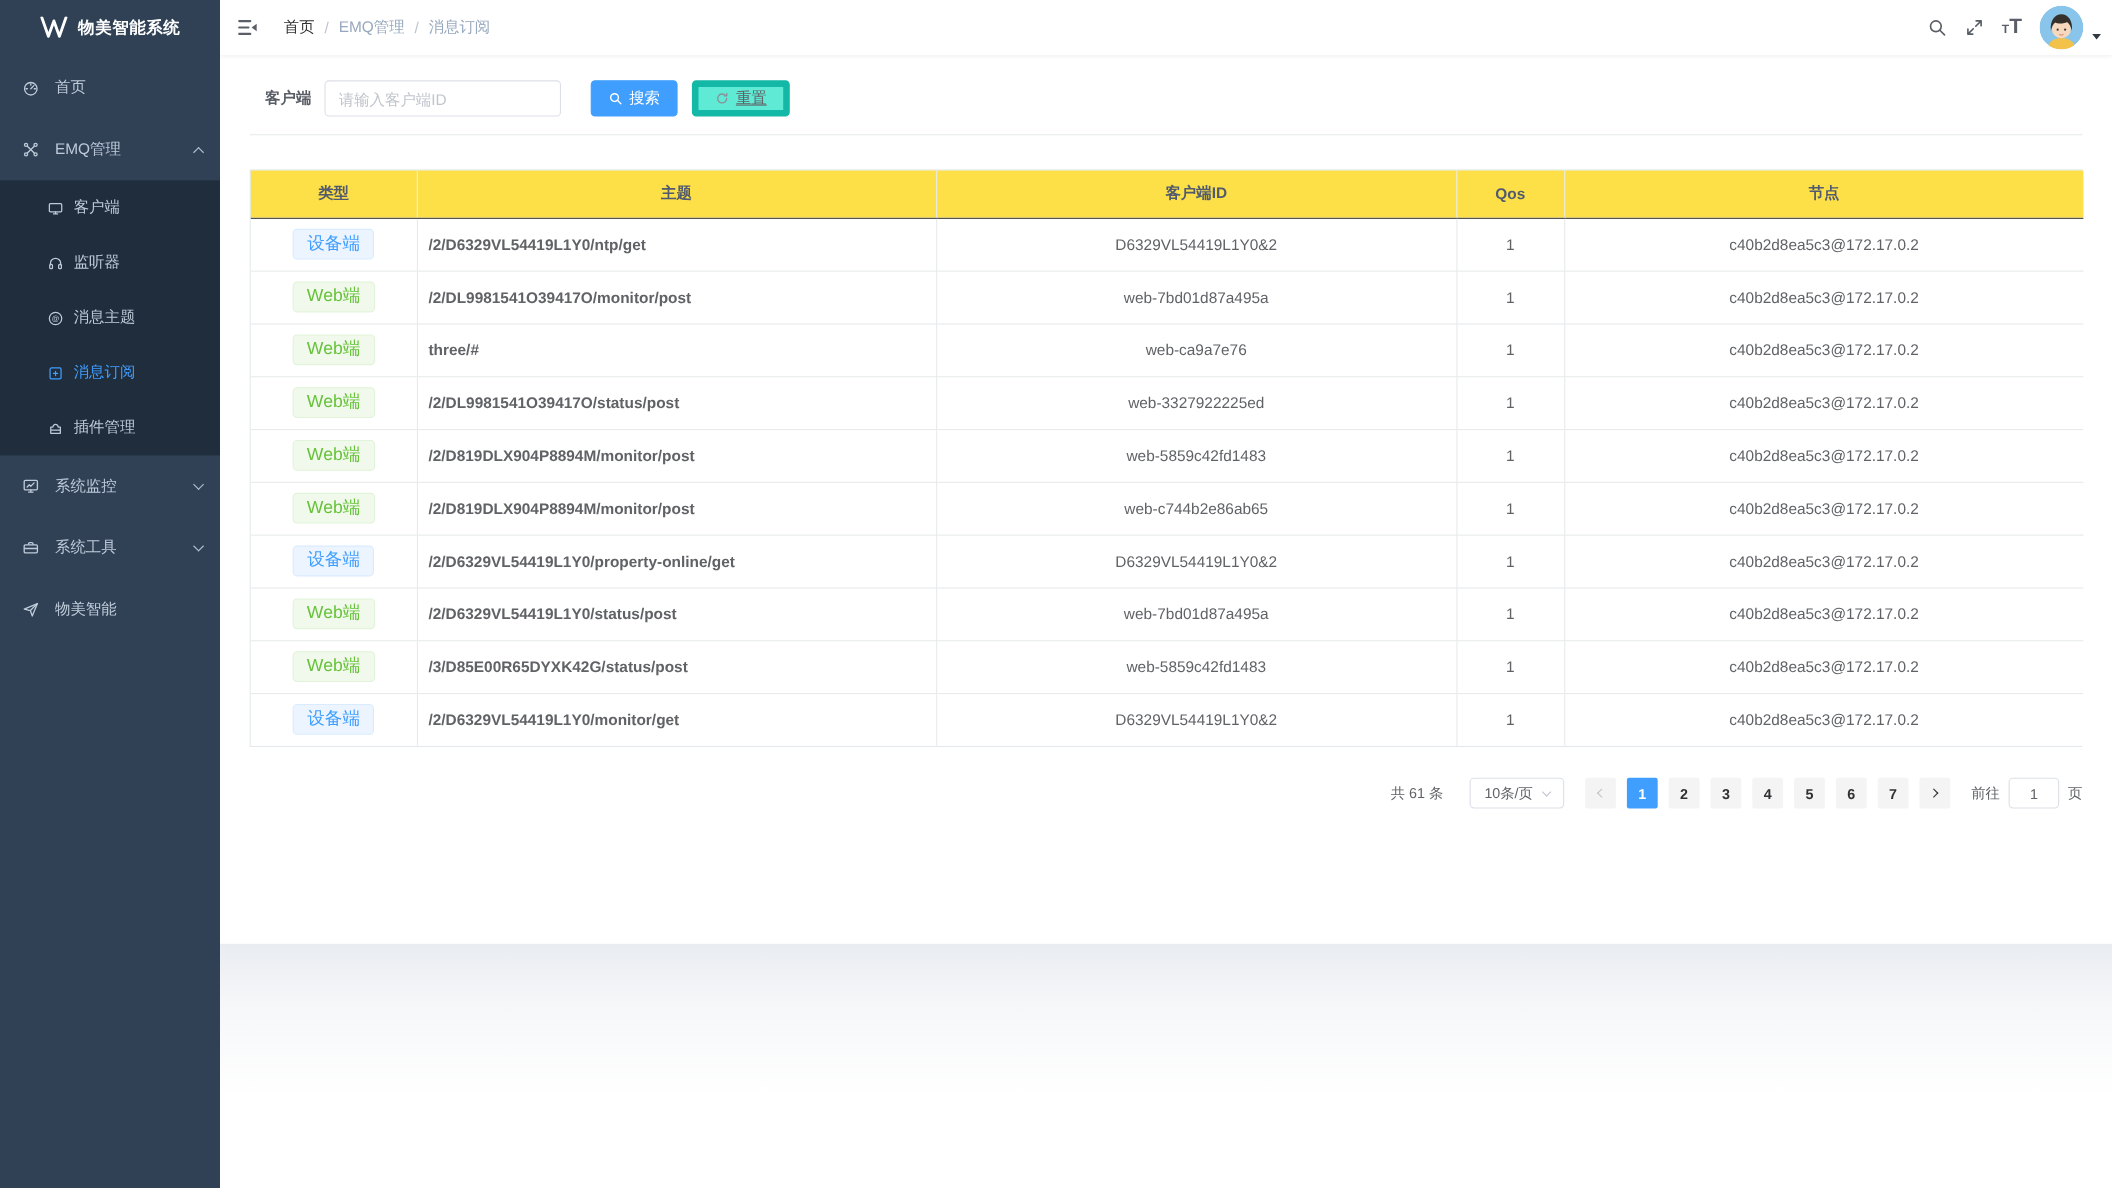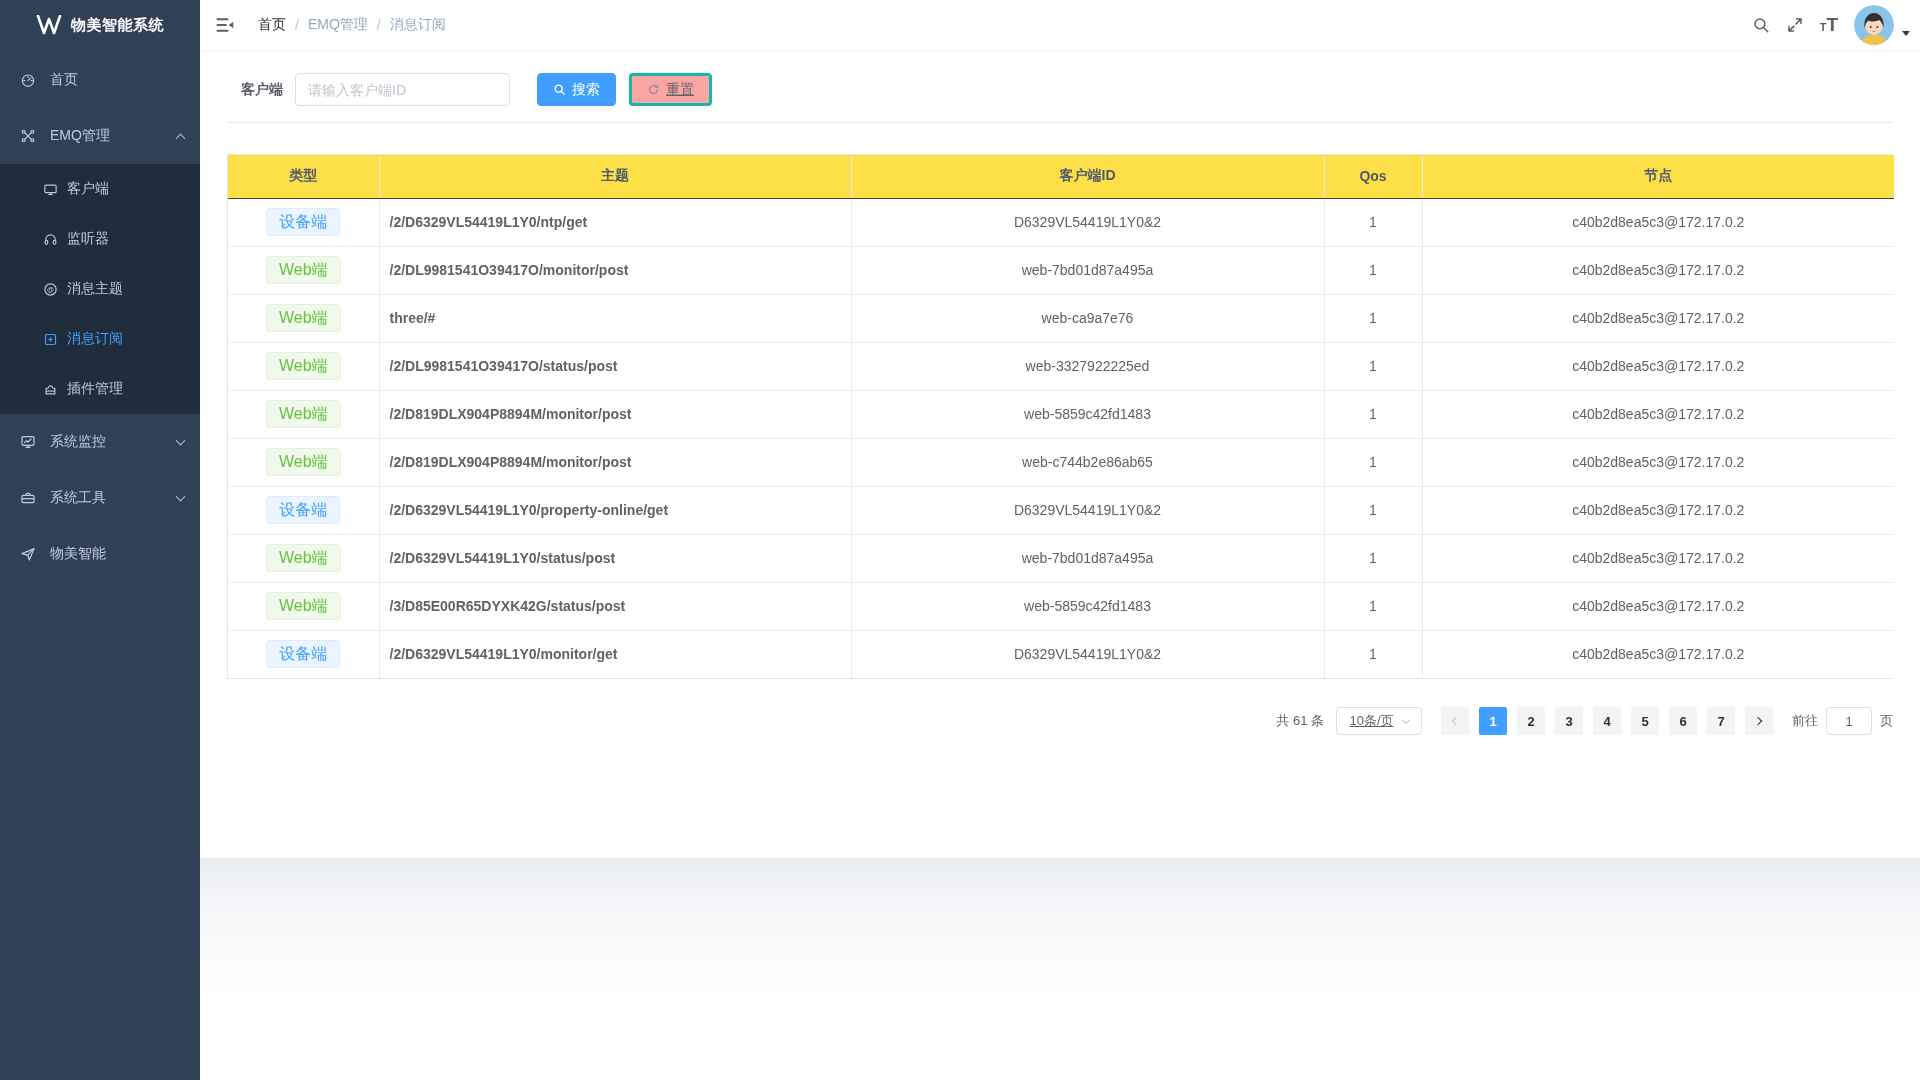--- a/index.html
+++ b/index.html
@@ -50,41 +50,41 @@
 
   
   .search-row { display:flex; align-items:center; height:33px; margin-left:14px; }
   .search-label { font-size:14px; font-weight:700; color:#5a5e66; margin-right:12px; }
   .search-input { width:215px; height:33px; border:1px solid #dcdfe6; border-radius:4px; padding:0 12px;
     font-size:14px; color:#606266; outline:none; font-family:inherit; }
   .search-input::placeholder { color:#c0c4cc; }
   .btn { height:33px; border-radius:4px; font-size:14px; display:inline-flex; align-items:center; gap:6px;
     padding:0 15px; cursor:pointer; font-family:inherit; }
   .btn-primary { background:#409eff; border:1px solid #409eff; color:#fff; margin-left:27px; }
-  .btn-plain { background:#fca5a5; border:3px solid #14b8a6; color:#606266; margin-left:13px;text-decoration:underline; }
+  .btn-plain { background:#5eead4; border:6px solid #14b8a6; color:#606266; margin-left:13px;text-decoration:underline; }
   .divider { border-top:1px solid #e8eaec; margin-top:16px; }
 
   
   .table-wrap { margin-top:31px; border:1px solid #dfe6ec; }
   table.grid { width:100%; border-collapse:collapse; table-layout:fixed; }
   .grid th { background:#fde047; height:43px; font-size:14px; color:#515a6e; font-weight:700;
     border-bottom:1px solid #404040; text-align:center; }
   .grid td { height:48px; font-size:14px; color:#606266; text-align:center; background:#fff; }
   .grid th:not(:last-child), .grid td:not(:last-child) { border-right:1px solid #e8eaec; }
   .grid tbody tr:not(:last-child) td { border-bottom:1px solid #e8eaec; }
   .c-topic { text-align:left !important; padding-left:10px; font-weight:700; color:#515a5e; }
   .badge { display:inline-block; height:28px; line-height:26px; padding:0 12px; font-size:16px; border-radius:4px; border:1px solid transparent; }
   .badge--device { background:#ecf5ff; border-color:#d9ecff; color:#409eff; }
   .badge--web { background:#f0f9eb; border-color:#e1f3d8; color:#67c23a; }
 
   
   .pagination { display:flex; align-items:center; justify-content:flex-end; margin-top:28px; font-size:13px; color:#606266; }
-  .pg-total { margin-right:12px; }
+  .pg-total { margin-right:24px; }
   .pg-size { width:86px; height:28px; border:1px solid #dcdfe6; border-radius:4px; background:#fff;
-    display:flex; align-items:center; justify-content:center; gap:9px; color:#606266; cursor:pointer; margin-right:14px;text-decoration:underline; }
+    display:flex; align-items:center; justify-content:center; gap:9px; color:#606266; cursor:pointer; margin-right:14px; }
   .pg-size .chev2 { width:6px; height:6px; border-right:1.3px solid #c0c4cc; border-bottom:1.3px solid #c0c4cc; transform:rotate(45deg); margin-top:-3px; }
   .pg-btn { min-width:28px; height:28px; border-radius:2px; background:#f4f4f5; margin:0 5px;
     display:flex; align-items:center; justify-content:center; font-weight:700; color:#303133; cursor:pointer; }
   .pg-btn .chev3 { width:6px; height:6px; border-right:1.5px solid currentColor; border-bottom:1.5px solid currentColor; }
   .pg-btn .chev3--l { transform:rotate(135deg); margin-left:2px; }
   .pg-btn .chev3--r { transform:rotate(-45deg); margin-right:2px; }
   .pg-btn.active { background:#409eff; color:#fff; }
   .pg-btn.disabled { color:#c0c4cc; cursor:default; }
   .pg-jump { display:flex; align-items:center; margin-left:14px; gap:8px; color:#606266; }
   .pg-jump input { width:46px; height:28px; border:1px solid #dcdfe6; border-radius:4px; text-align:center;

